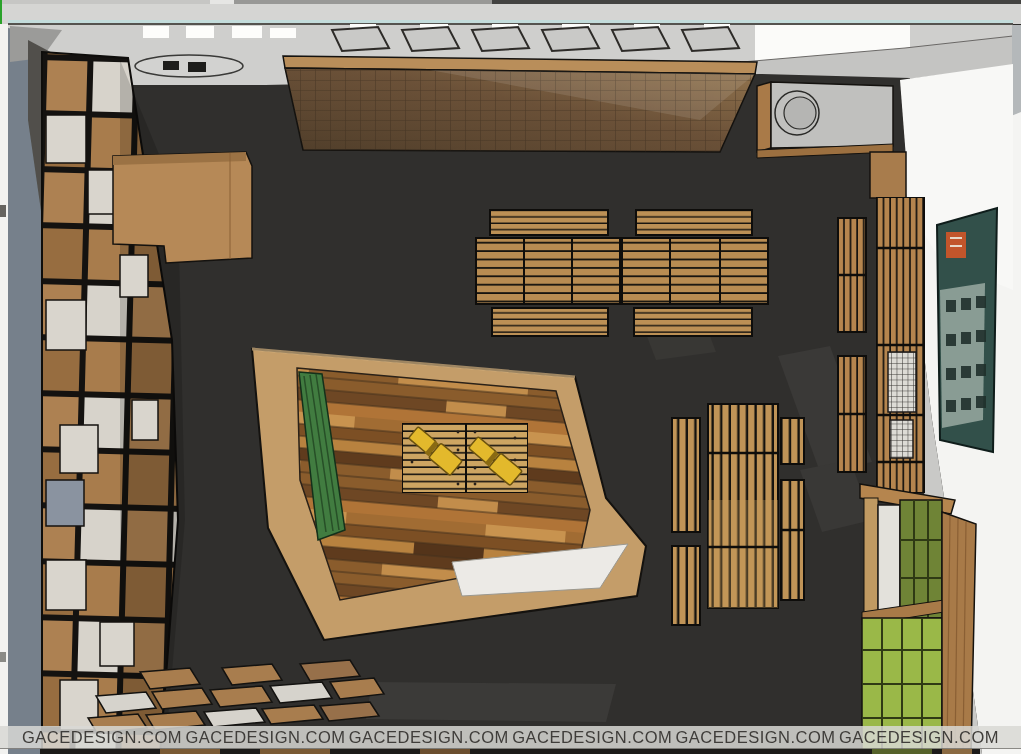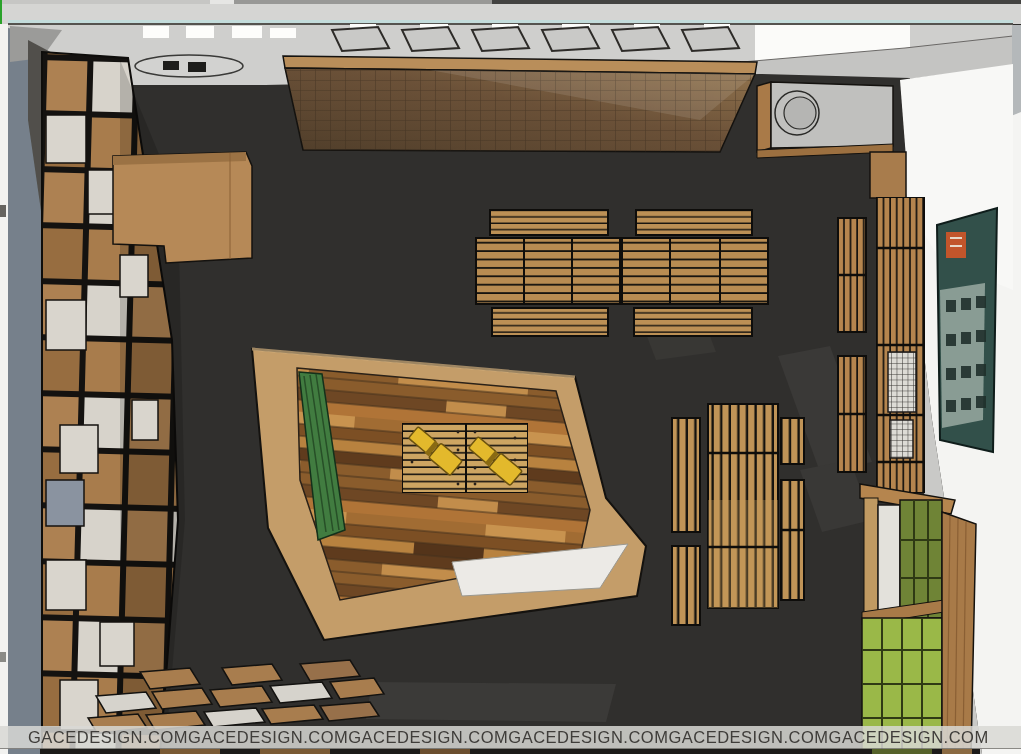--- a/index.html
+++ b/index.html
@@ -1,21 +1,21 @@
 <!DOCTYPE html>
 <html><head>
 <meta charset="utf-8">
 <style>
   html,body{margin:0;padding:0;background:#202020;}
   .canvas{position:relative;width:1021px;height:754px;overflow:hidden;background:#2f2e2c;font-family:"Liberation Sans",sans-serif;}
   .canvas svg{position:absolute;left:0;top:0;}
   .wm-band{position:absolute;left:0;top:726px;width:1021px;height:23px;
     background:rgba(216,216,213,0.85);border-bottom:1px solid rgba(70,68,64,0.55);
-    display:flex;align-items:center;
-    padding:0 28px;box-sizing:border-box;z-index:5;}
+    display:flex;align-items:center;justify-content:space-between;
+    padding:0 22px;box-sizing:border-box;z-index:5;}
   .wm-band span{font-size:16.5px;color:#3f3d3a;letter-spacing:0.5px;white-space:nowrap;}
 </style>
 </head>
 <body>
 
 <div class="canvas">
 <svg width="1021" height="754" viewBox="0 0 1021 754">
   <defs>
     <linearGradient id="canopyGrad" x1="0" y1="1" x2="1" y2="0">
       <stop offset="0" stop-color="#503e2a"></stop>

